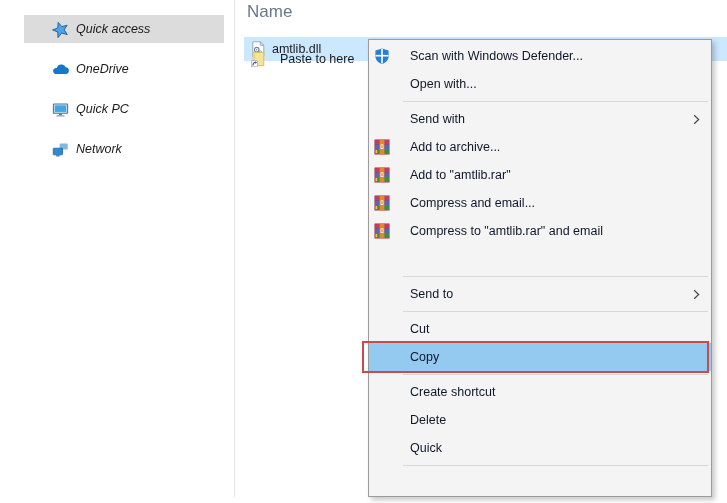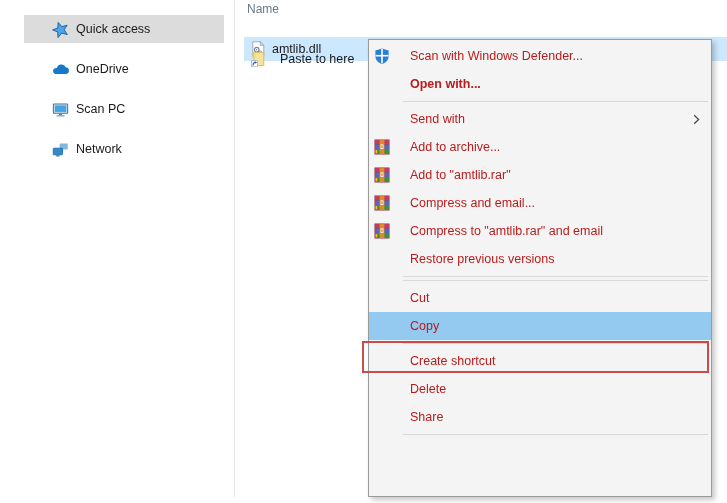--- a/index.html
+++ b/index.html
@@ -3,50 +3,50 @@
 <meta charset="utf-8">
 <style>
   html,body{margin:0;padding:0;}
   body{
     width:727px;height:503px;position:relative;overflow:hidden;
     background:#ffffff;
     font-family:"Liberation Sans", sans-serif;
     -webkit-font-smoothing:antialiased;
   }
   
-  .sidebar{position:absolute;left:0;top:0;width:234px;height:503px;}
+  .sidebar{position:absolute;left:0;top:0;width:234px;height:503px;font-style:italic;}
   .nav-item{
     height:28px;margin:12px 0 0 24px;width:200px;
     display:flex;align-items:center;padding-left:28px;box-sizing:border-box;
     font-size:12.5px;color:#1a1a1a;cursor:default;
   }
   .nav-item:first-child{margin-top:15px;}
   .nav-icon{width:17px;height:17px;margin-right:7px;flex:none;display:flex;align-items:center;justify-content:center;}
   .pane-divider{position:absolute;left:234px;top:0;width:1px;height:497px;background:#e4e4e4;}
   
-  .col-header{position:absolute;left:247px;top:2px;font-size:12px;color:#69788c;cursor:default;}
+  .col-header{position:absolute;left:247px;top:2px;font-size:17px;color:#69788c;cursor:default;}
   .file-row{
     position:absolute;left:244px;height:24px;display:flex;align-items:center;
     padding-left:6px;box-sizing:border-box;font-size:12.5px;color:#1a1a1a;cursor:default;z-index:1;
   }
   .file-icon{width:16px;height:16px;margin-right:6px;flex:none;display:flex;align-items:center;justify-content:center;}
   
   .context-menu{
     position:absolute;left:368px;top:39px;width:344px;height:458px;
     background:#f4f4f4;border:1px solid #9b9b9b;
     box-shadow:3px 3px 5px rgba(0,0,0,0.22);
     z-index:10;padding-top:2px;box-sizing:border-box;
   }
   .menu-item{
     height:28px;display:flex;align-items:center;padding-left:5px;
-    position:relative;font-size:12.5px;color:#b91c1c;cursor:default;
+    position:relative;font-size:12.5px;color:#0f172a;cursor:default;
   }
   .menu-item .mi-icon{width:18px;height:16px;flex:none;display:flex;align-items:center;}
   .menu-item .mi-label{margin-left:18px;white-space:nowrap;}
-  .menu-item.bold .mi-label{font-weight:bold;}
+  .menu-item.bold .mi-label{font-weight:normal;}
   .submenu-arrow{position:absolute;right:11px;top:9px;}
   .menu-sep{border-top:1px solid #d8d8d8;margin:3px 3px 3px 34px;height:0;}
   
   .red-box{
     position:absolute;left:362px;top:341px;width:343px;height:28px;
     border:2px solid #c84c4c;z-index:20;pointer-events:none;background:transparent;
   }
 </style>
 </head>
 <body>
@@ -70,21 +70,21 @@
   </div>
     <div class="nav-item">
     <span class="nav-icon">
         <svg width="17" height="17" viewBox="0 0 16 16">
     <rect x="1.3" y="2.8" width="13.4" height="8.8" rx="0.6" fill="#cfe7f7" stroke="#49759c" stroke-width="1"></rect>
     <rect x="2.6" y="4.1" width="10.8" height="6.2" fill="#45a4e2"></rect>
     <rect x="6.6" y="11.8" width="2.8" height="1.6" fill="#5b7a94"></rect>
     <rect x="4.2" y="13.4" width="7.6" height="1.2" fill="#8ba2b5"></rect>
   </svg>
       </span>
-    <span class="nav-label">Scan PC</span>
+    <span class="nav-label">Quick PC</span>
   </div>
     <div class="nav-item">
     <span class="nav-icon">
         <svg width="17" height="17" viewBox="0 0 16 16">
     <rect x="7.2" y="2.4" width="7.6" height="5.6" rx="0.5" fill="#7fb9e2"></rect>
     <path d="M6.8 9.2 l3.4 -2.6 l0 5.2 z" fill="#5a9fd4"></path>
     <rect x="1.2" y="6.8" width="8.6" height="6.2" rx="0.5" fill="#2f8bd0" stroke="#24689c" stroke-width="0.8"></rect>
     <rect x="4" y="13.2" width="3" height="1.4" fill="#5b7a94"></rect>
   </svg>
       </span>
@@ -199,41 +199,47 @@
     <rect x="5.6" y="1" width="4.8" height="14" fill="#df8a2a"></rect>
     <rect x="6.6" y="5.4" width="2.8" height="4.6" fill="#ffffff"></rect>
     <rect x="7.3" y="6.2" width="1.4" height="3" fill="#df8a2a"></rect>
     <rect x="1.6" y="11" width="1.6" height="3.2" fill="#f2c12e"></rect>
   </svg>
       </span>
     <span class="mi-label">Compress to "amtlib.rar" and email</span>
   </div>
     <div class="menu-item">
     <span class="mi-icon"></span>
-    <span class="mi-label">Restore previous versions</span>
-  </div>
-    <div class="menu-sep"></div>
+  </div>
+    <div class="menu-sep"></div>
+    <div class="menu-item">
+    <span class="mi-icon"></span>
+    <span class="mi-label">Send to</span>
+  <span class="submenu-arrow"><svg width="7" height="11" viewBox="0 0 7 11">
+    <polyline points="1.2,1.2 5.6,5.5 1.2,9.8" fill="none" stroke="#4a4a4a" stroke-width="1.3"></polyline>
+  </svg></span>
+    </div>
     <div class="menu-sep"></div>
     <div class="menu-item">
     <span class="mi-icon"></span>
     <span class="mi-label">Cut</span>
   </div>
     <div class="menu-item" style="background: rgb(148, 201, 240);">
     <span class="mi-icon"></span>
     <span class="mi-label">Copy</span>
   </div>
     <div class="menu-sep"></div>
     <div class="menu-item">
     <span class="mi-icon"></span>
     <span class="mi-label">Create shortcut</span>
   </div>
     <div class="menu-item">
     <span class="mi-icon"></span>
     <span class="mi-label">Delete</span>
   </div>
     <div class="menu-item">
     <span class="mi-icon"></span>
-    <span class="mi-label">Share</span>
+    <span class="mi-label">Quick</span>
   </div>
     <div class="menu-sep"></div>
   </div>
 
 <div class="red-box" id="red-box" style="border-color: rgb(200, 76, 76);"></div>
 
 </body></html>

